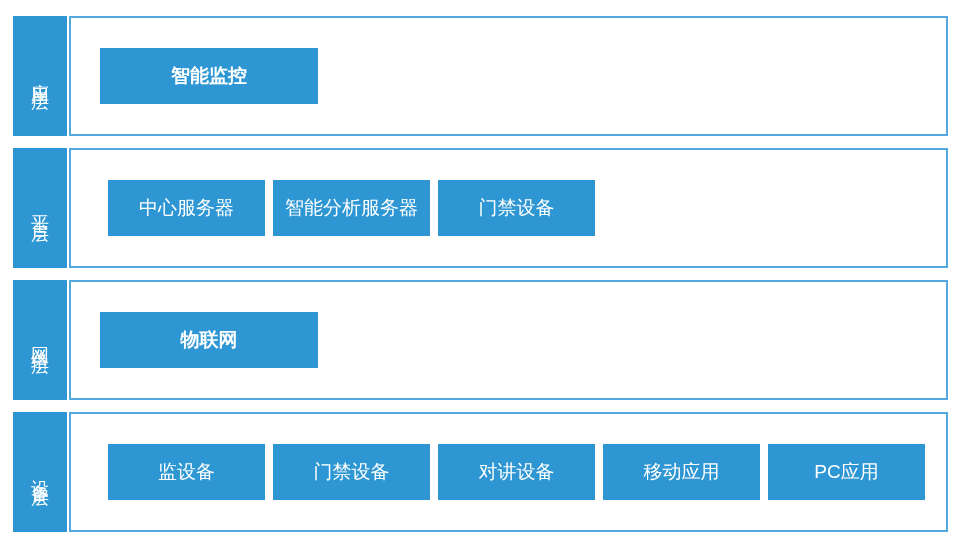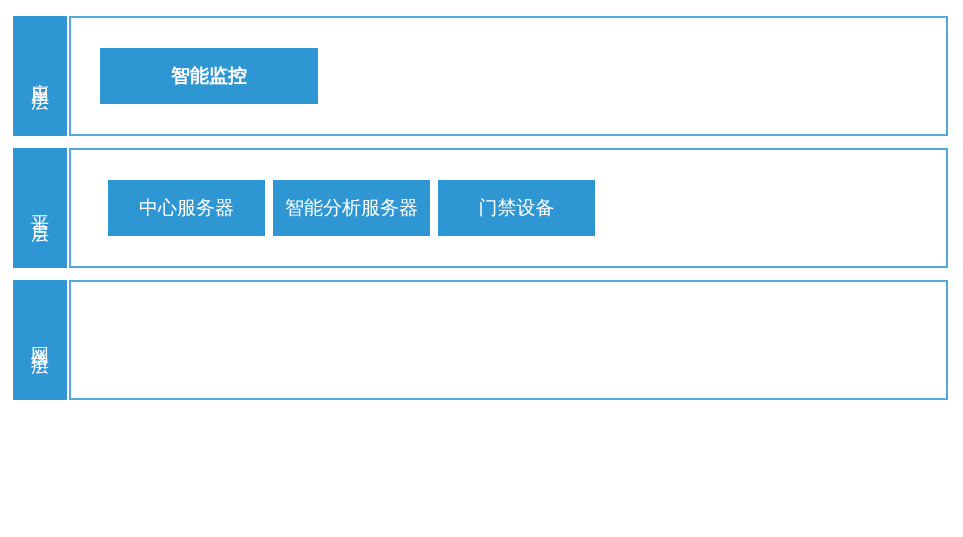--- a/index.html
+++ b/index.html
@@ -84,15 +84,26 @@
       <div class="layer-label">平台层</div>
       <div class="layer-container cols-5">
         <div class="layer-box">中心服务器</div>
         <div class="layer-box">智能分析服务器</div>
         <div class="layer-box">门禁设备</div>
       </div>
     </section>
     <section class="layer">
       <div class="layer-label">网络层</div>
       <div class="layer-container cols-3">
+        <div class="layer-box">物联网</div>
+      </div>
+    </section>
+    <section class="layer">
+      <div class="layer-label">设备层</div>
+      <div class="layer-container cols-5">
+        <div class="layer-box">监设备</div>
+        <div class="layer-box">门禁设备</div>
+        <div class="layer-box">对讲设备</div>
+        <div class="layer-box">移动应用</div>
+        <div class="layer-box">PC应用</div>
       </div>
     </section>
   </div>
 
 </body></html>

